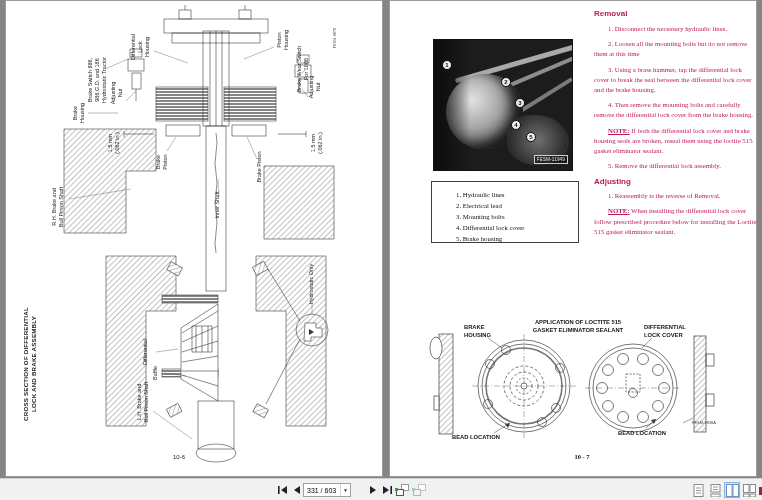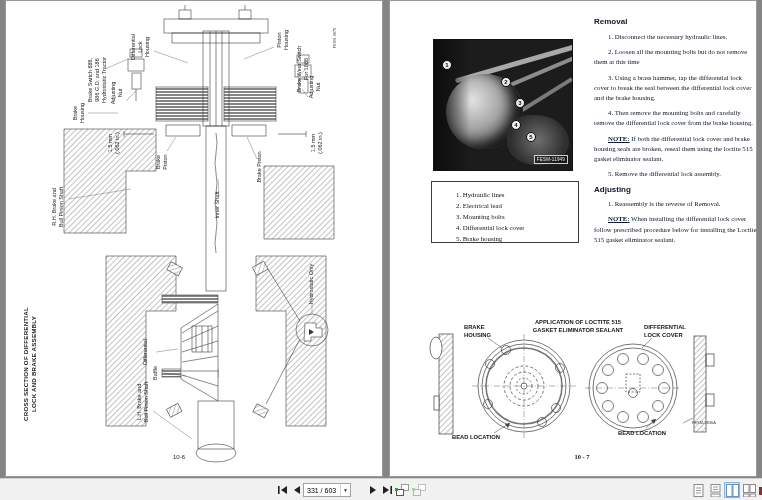--- a/index.html
+++ b/index.html
@@ -12,21 +12,21 @@
 
   
   .rlabel{position:absolute;font:5.5px "Liberation Sans",sans-serif;color:#1c1c1c;
           white-space:pre-line;text-align:center;line-height:1.3;
           transform:translate(-50%,-50%) rotate(-90deg);}
   .rlabel.bold{font-weight:bold;font-size:6.2px;letter-spacing:.2px}
   .rlabel.tiny{font-size:3.8px;color:#555}
   .hlabel{position:absolute;font:6px "Liberation Sans",sans-serif;color:#1c1c1c;transform:translate(-50%,-50%)}
 
   
-  .text-col{position:absolute;left:204px;top:16px;width:163px;color:#0f172a}
+  .text-col{position:absolute;left:204px;top:8px;width:163px;color:#be185d}
   .hd{font:bold 8px "Liberation Sans",sans-serif;margin-bottom:6px}
   .hd2{font:bold 8px "Liberation Sans",sans-serif;margin:6px 0 5px 0}
   .bp{font:6.8px "Liberation Serif",serif;line-height:1.5;text-indent:14px;margin-bottom:5px;text-align:left}
   .np{font:6.8px "Liberation Serif",serif;line-height:1.5;margin-bottom:5px;text-indent:14px}
   .np .nlab{text-decoration:underline;font-weight:bold}
 
   
   .photo{position:absolute;left:43px;top:38px;width:140px;height:132px;background:#1c1c1c;overflow:hidden;border:1px solid #111}
   .photo .shadowL{position:absolute;left:0;top:0;width:26%;height:100%;background:linear-gradient(90deg,#0c0c0c,rgba(12,12,12,0))}
   .photo .dome{position:absolute;left:9%;top:26%;width:56%;height:58%;border-radius:50%;

